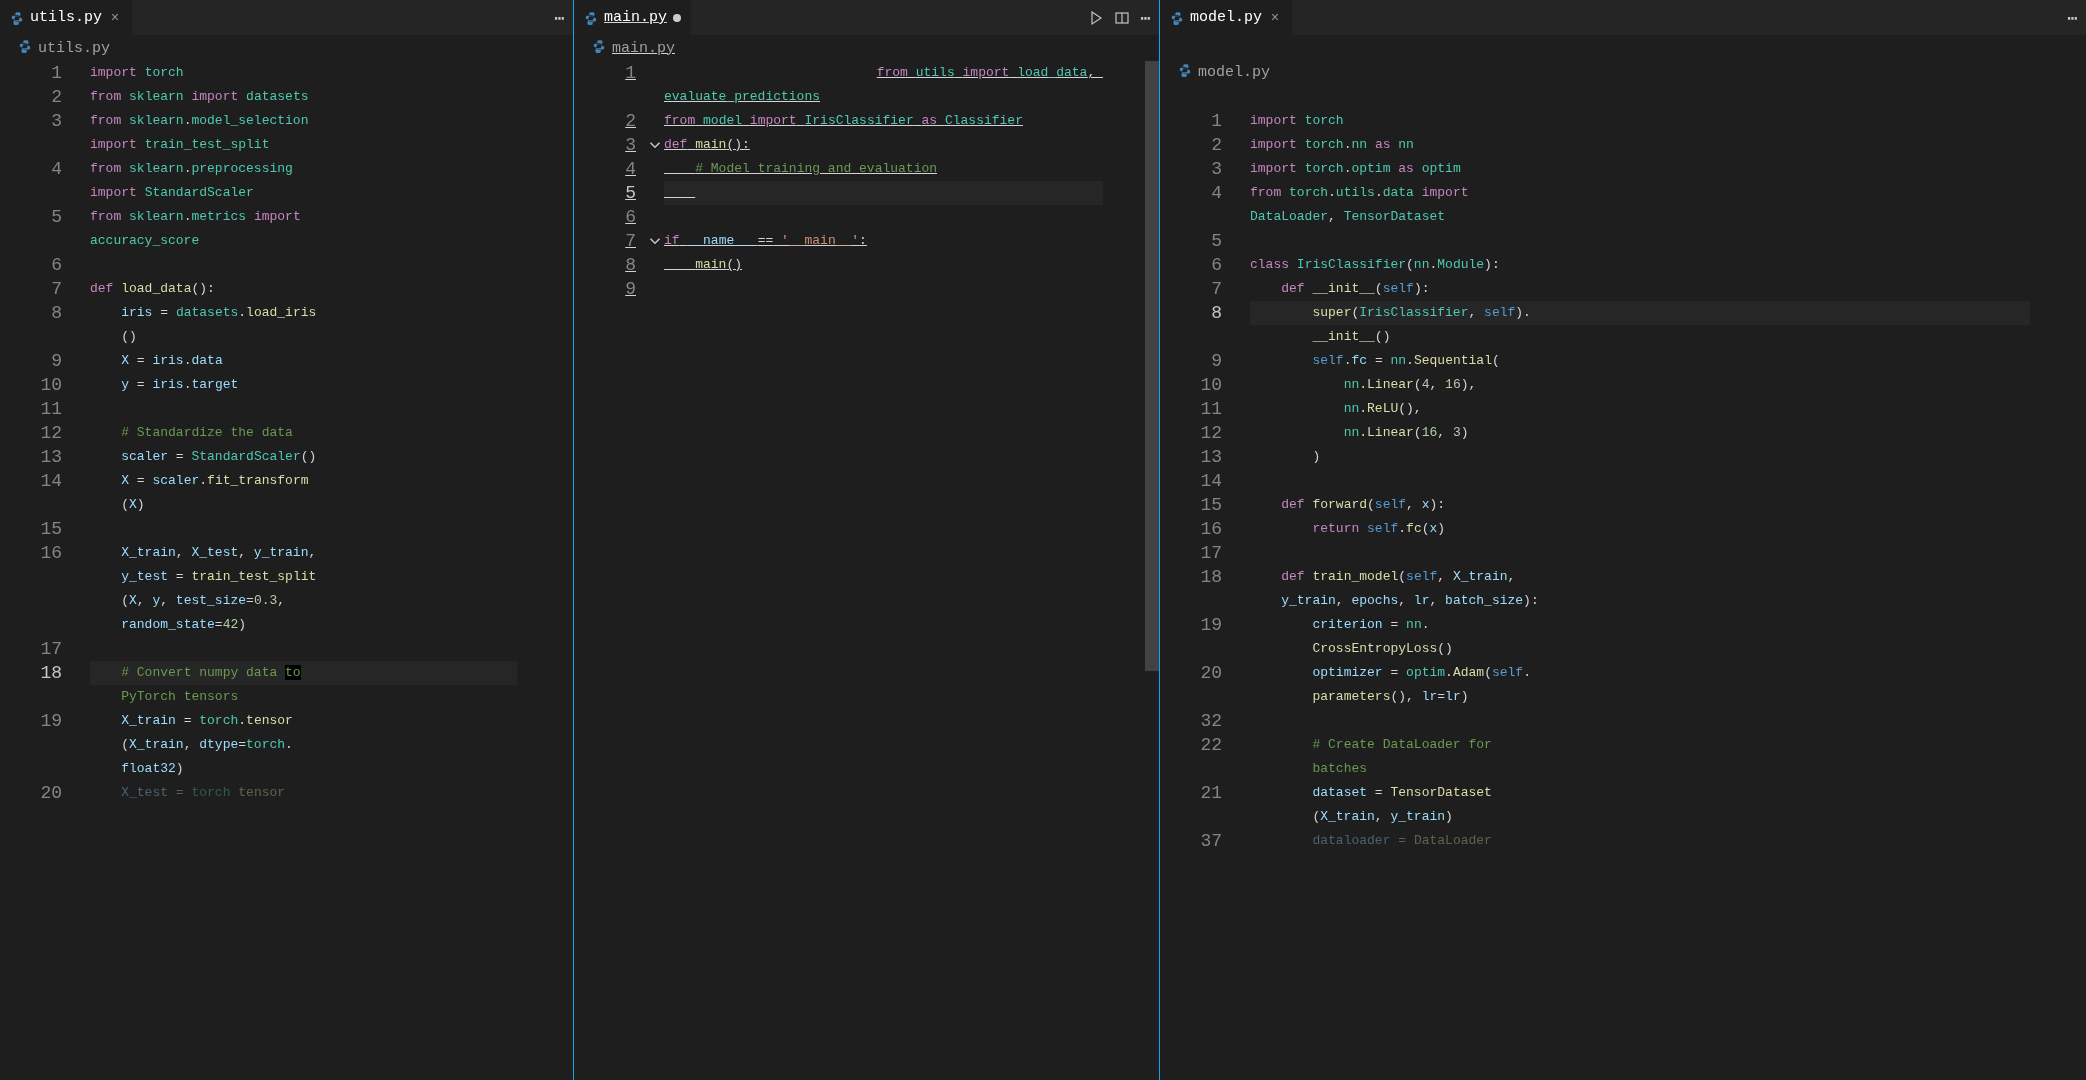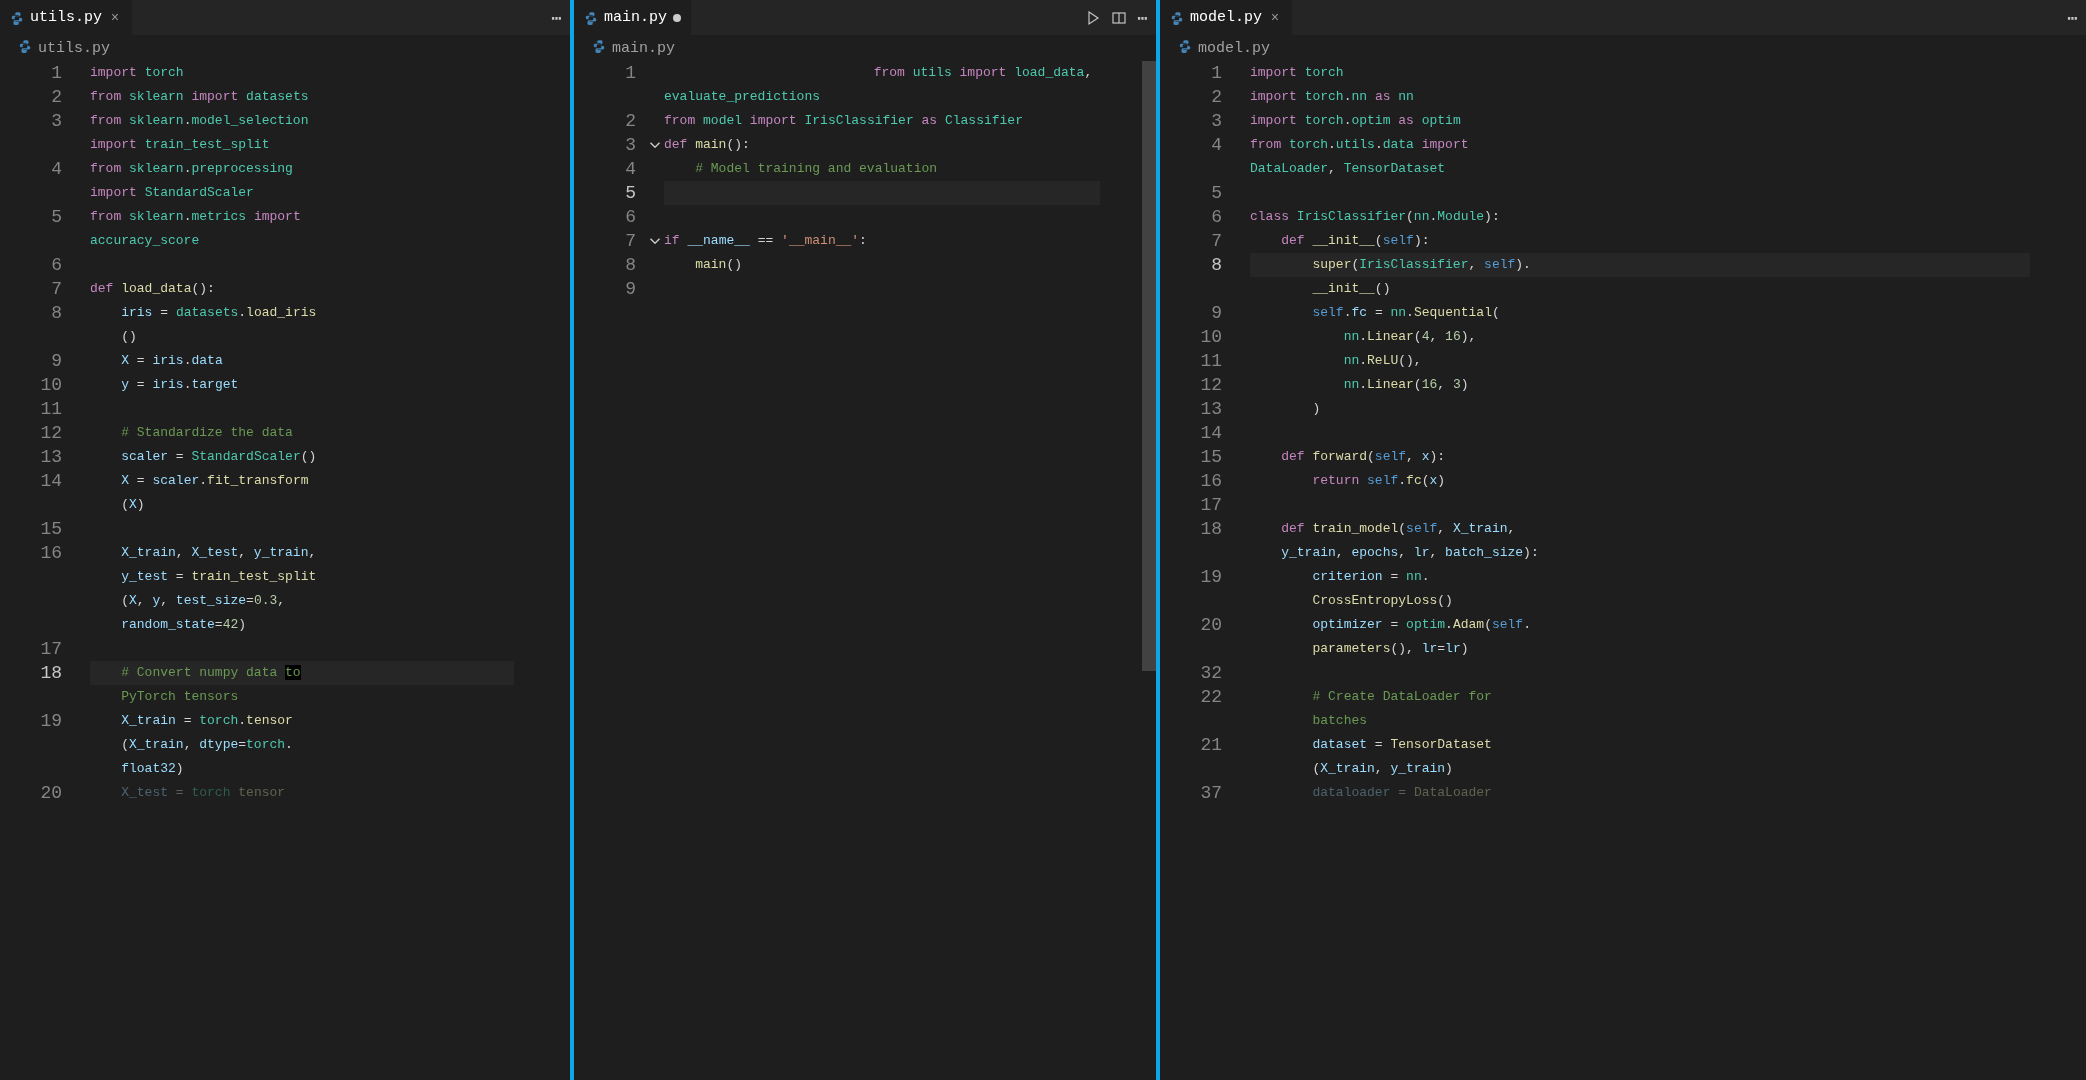--- a/index.html
+++ b/index.html
@@ -1,18 +1,18 @@
 <!DOCTYPE html>
 <html><head>
 <meta charset="utf-8">
 <style>
 * { margin:0; padding:0; box-sizing:border-box; }
 html,body { width:2086px; height:1080px; background:#1e1e1e; color:#d4d4d4; font-family:Consolas,'Courier New',monospace; font-size:18px; overflow:hidden; }
 .workspace { display:flex; height:100%; }
-.pane { display:flex; flex-direction:column; overflow:hidden; border-right:4px solid #0ea5e9; }
+.pane { display:flex; flex-direction:column; overflow:hidden; border-right:1px solid #0ea5e9; }
 .pane:last-child { border-right:none; }
 .tabbar { height:35px; background:#252526; display:flex; align-items:center; position:relative; }
 .tab { height:35px; display:flex; align-items:center; padding:0 10px; gap:6px; color:#969696; font-size:15px; cursor:pointer; }
 .tab.active { background:#1e1e1e; color:#ffffff; }
 .tab .pyicon { width:14px; height:14px; display:inline-block; }
 .pyicon svg { width:14px; height:14px; }
 .tab .close { width:14px; height:14px; display:flex; align-items:center; justify-content:center; font-size:14px; color:#969696; }
 .tab .dot { width:8px; height:8px; border-radius:50%; background:#cccccc; }
 .tabactions { position:absolute; right:8px; display:flex; gap:10px; align-items:center; color:#c5c5c5; }
 .tabactions span { cursor:pointer; display:flex; align-items:center; }
@@ -133,21 +133,21 @@
           <div class="fc"></div>
           <div class="fc"></div>
           <div class="fc"></div>
           <div class="fc"></div>
           <div class="fc"></div>
         </div>
       <div class="code"><div class="row"><span class="k">import</span> <span class="cls">torch</span></div><div class="row"><span class="k">from</span> <span class="cls">sklearn</span> <span class="k">import</span> <span class="cls">datasets</span></div><div class="row"><span class="k">from</span> <span class="cls">sklearn</span>.<span class="cls">model_selection</span> </div><div class="row"><span class="k">import</span> <span class="cls">train_test_split</span></div><div class="row"><span class="k">from</span> <span class="cls">sklearn</span>.<span class="cls">preprocessing</span> </div><div class="row"><span class="k">import</span> <span class="cls">StandardScaler</span></div><div class="row"><span class="k">from</span> <span class="cls">sklearn</span>.<span class="cls">metrics</span> <span class="k">import</span> </div><div class="row"><span class="cls">accuracy_score</span></div><div class="row"></div><div class="row"><span class="k">def</span> <span class="fn">load_data</span>():</div><div class="row">    <span class="v">iris</span> <span class="p">=</span> <span class="cls">datasets</span>.<span class="fn">load_iris</span></div><div class="row">    ()</div><div class="row">    <span class="v">X</span> <span class="p">=</span> <span class="v">iris</span>.<span class="v">data</span></div><div class="row">    <span class="v">y</span> <span class="p">=</span> <span class="v">iris</span>.<span class="v">target</span></div><div class="row"></div><div class="row">    <span class="c"># Standardize the data</span></div><div class="row">    <span class="v">scaler</span> <span class="p">=</span> <span class="cls">StandardScaler</span>()</div><div class="row">    <span class="v">X</span> <span class="p">=</span> <span class="v">scaler</span>.<span class="fn">fit_transform</span></div><div class="row">    (<span class="v">X</span>)</div><div class="row"></div><div class="row">    <span class="v">X_train</span>, <span class="v">X_test</span>, <span class="v">y_train</span>, </div><div class="row">    <span class="v">y_test</span> <span class="p">=</span> <span class="fn">train_test_split</span></div><div class="row">    (<span class="v">X</span>, <span class="v">y</span>, <span class="v">test_size</span><span class="p">=</span><span class="n">0.3</span>, </div><div class="row">    <span class="v">random_state</span><span class="p">=</span><span class="n">42</span>)</div><div class="row"></div><div class="row cursor-line">    <span class="c"># Convert numpy data <span class="sel">to</span> </span></div><div class="row">    <span class="c">PyTorch tensors</span></div><div class="row">    <span class="v">X_train</span> <span class="p">=</span> <span class="cls">torch</span>.<span class="fn">tensor</span></div><div class="row">    (<span class="v">X_train</span>, <span class="v">dtype</span><span class="p">=</span><span class="cls">torch</span>.</div><div class="row">    <span class="v">float32</span>)</div><div class="row" style="opacity:.35">    <span class="v">X_test</span> <span class="p">=</span> <span class="cls">torch</span> <span class="fn">tensor</span></div></div>
       <div class="minimap"></div>
       </div>
     </div>
-    <div class="pane" style="width: 586px;">
+    <div class="pane" style="width: 586px; text-decoration: underline;">
     <div class="tabbar">
       <div class="tab active">
         <span class="pyicon"><svg viewBox="0 0 24 24">
               <path fill="#4584b6" d="M12 2c-3 0-3 1.5-3 3v2h6v1H6c-2 0-3 1-3 3s1 3 3 3h2v-2c0-2 1-3 3-3h4c2 0 3-1 3-3V5c0-1.5 0-3-3-3h-3zM9 4a1 1 0 110 2 1 1 0 010-2zM18 11h-2v2c0 2-1 3-3 3H9c-2 0-3 1-3 3v2c0 1.5 0 3 3 3h3c3 0 3-1.5 3-3v-2H9v-1h9c2 0 3-1 3-3s-1-3-3-3zm-3 9a1 1 0 110 2 1 1 0 010-2z"></path>
             </svg></span>
         <span>main.py</span>
         <span class="dot"></span>
       </div>
       <div class="tabactions">
           <span>
@@ -204,21 +204,21 @@
           <div class="fc"></div>
           <div class="fc"></div>
         </div>
       <div class="code"><div class="row bp"><span class="k">from</span> <span class="cls">utils</span> <span class="k">import</span> <span class="cls">load_data</span>, </div><div class="row"><span class="cls">evaluate_predictions</span></div><div class="row"><span class="k">from</span> <span class="cls">model</span> <span class="k">import</span> <span class="cls">IrisClassifier</span> <span class="k">as</span> <span class="cls">Classifier</span></div><div class="row"><span class="k">def</span> <span class="fn">main</span>():</div><div class="row">    <span class="c"># Model training and evaluation</span></div><div class="row cursor-line">    </div><div class="row"></div><div class="row"><span class="k">if</span> <span class="v">__name__</span> <span class="p">==</span> <span class="s">'__main__'</span>:</div><div class="row">    <span class="fn">main</span>()</div><div class="row"></div></div>
       <div class="minimap"></div>
         <div class="scrollbar">
       <div class="sb-thumb" style="top:0px;height:610px"></div>
     </div>
       </div>
     </div>
-    <div class="pane" style="width: 926px;">
+    <div class="pane" style="width: 926px; gap: 24px;">
     <div class="tabbar">
       <div class="tab active">
         <span class="pyicon"><svg viewBox="0 0 24 24">
               <path fill="#4584b6" d="M12 2c-3 0-3 1.5-3 3v2h6v1H6c-2 0-3 1-3 3s1 3 3 3h2v-2c0-2 1-3 3-3h4c2 0 3-1 3-3V5c0-1.5 0-3-3-3h-3zM9 4a1 1 0 110 2 1 1 0 010-2zM18 11h-2v2c0 2-1 3-3 3H9c-2 0-3 1-3 3v2c0 1.5 0 3 3 3h3c3 0 3-1.5 3-3v-2H9v-1h9c2 0 3-1 3-3s-1-3-3-3zm-3 9a1 1 0 110 2 1 1 0 010-2z"></path>
             </svg></span>
         <span>model.py</span>
         <span class="close">×</span>
       </div>
       <div class="tabactions">
           <span>⋯</span>

